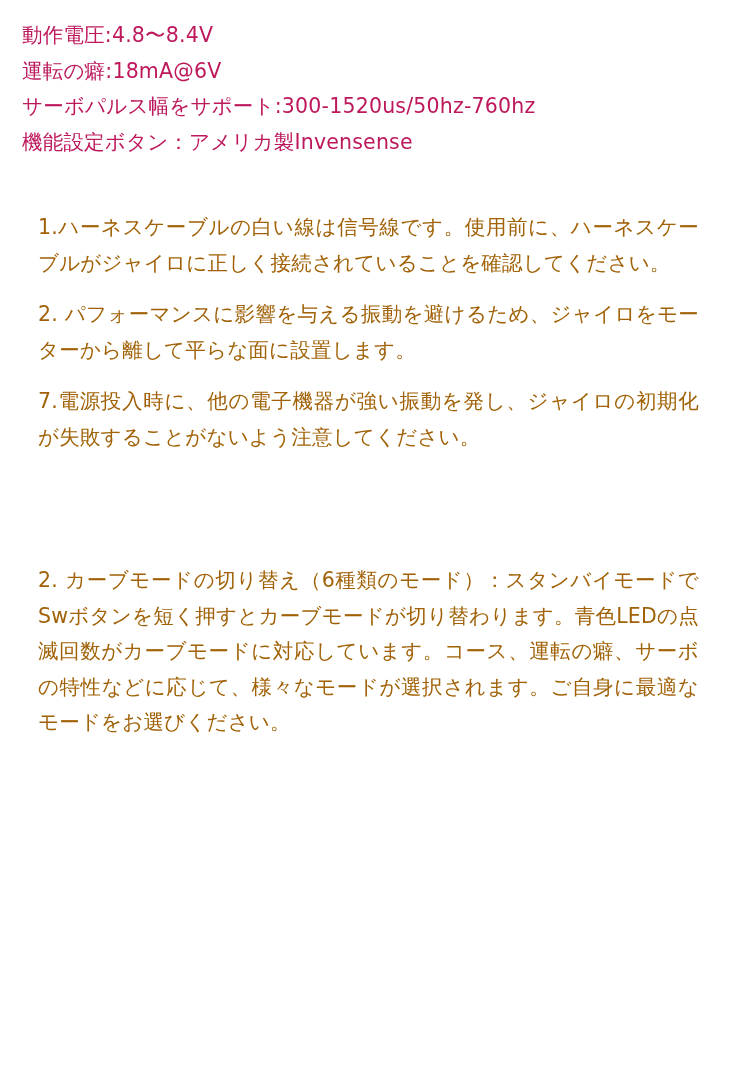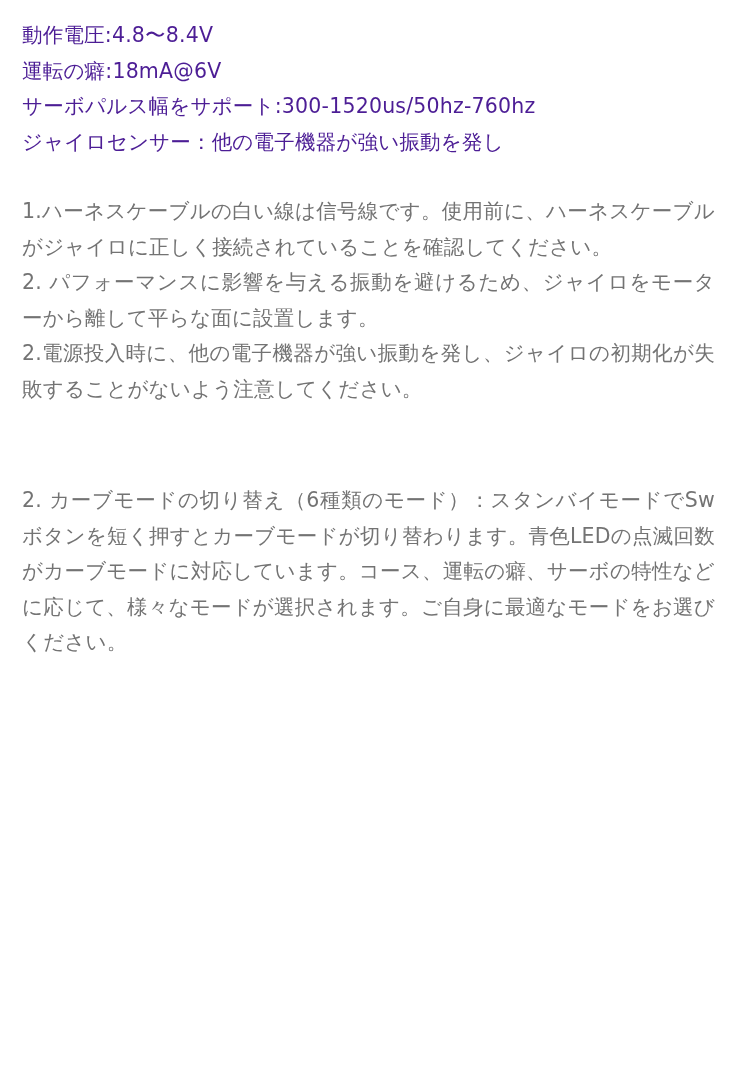--- a/index.html
+++ b/index.html
@@ -21,56 +21,56 @@
     padding: 18px 22px 0 22px;
     background: #ffffff;
   }
   .block {
     display: block;
   }
   .line {
     font-size: 20.5px;
     line-height: 35.5px;
     letter-spacing: 0.2px;
-    color: #4c1d95;
+    color: #be185d;
     white-space: pre-wrap;
     word-break: break-all;
   }
   .para {
     font-size: 20.5px;
     line-height: 35.5px;
     letter-spacing: 0.2px;
-    color: #737373;
+    color: #a16207;
     text-align: justify;
     text-justify: inter-character;
     white-space: pre-wrap;
     word-break: break-all;
-    margin: 0;
+    margin: 16px;
   }
   .spacer-sm { height: 34px; }
   .spacer-lg { height: 76px; }
 </style>
 </head>
 <body>
 
 <div class="page">
 
   <div class="block">
     <div class="line">動作電圧:4.8〜8.4V</div>
     <div class="line">運転の癖:18mA@6V</div>
     <div class="line">サーボパルス幅をサポート:300-1520us/50hz-760hz</div>
-    <div class="line">ジャイロセンサー：他の電子機器が強い振動を発し</div>
+    <div class="line">機能設定ボタン：アメリカ製Invensense</div>
   </div>
 
   <div class="spacer-sm"></div>
 
   <div class="block">
     <p class="para">1.ハーネスケーブルの白い線は信号線です。使用前に、ハーネスケーブルがジャイロに正しく接続されていることを確認してください。</p>
     <p class="para">2. パフォーマンスに影響を与える振動を避けるため、ジャイロをモーターから離して平らな面に設置します。</p>
-    <p class="para">2.電源投入時に、他の電子機器が強い振動を発し、ジャイロの初期化が失敗することがないよう注意してください。</p>
+    <p class="para">7.電源投入時に、他の電子機器が強い振動を発し、ジャイロの初期化が失敗することがないよう注意してください。</p>
   </div>
 
   <div class="spacer-lg"></div>
 
   <div class="block">
     <p class="para">2. カーブモードの切り替え（6種類のモード）：スタンバイモードでSwボタンを短く押すとカーブモードが切り替わります。青色LEDの点滅回数がカーブモードに対応しています。コース、運転の癖、サーボの特性などに応じて、様々なモードが選択されます。ご自身に最適なモードをお選びください。</p>
   </div>
 
 </div>
 

